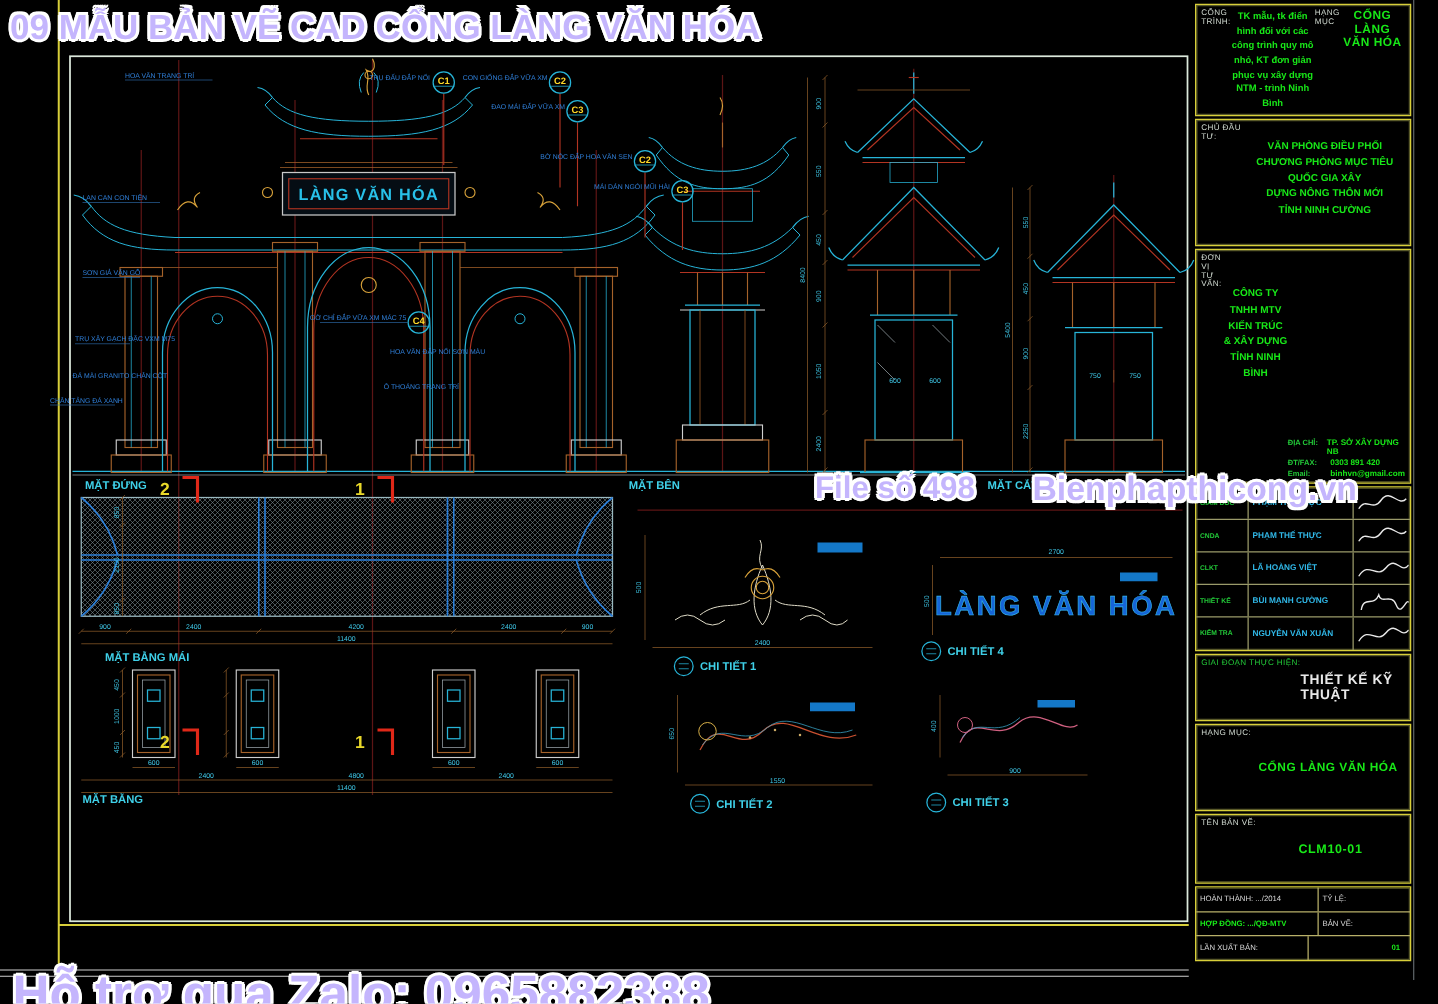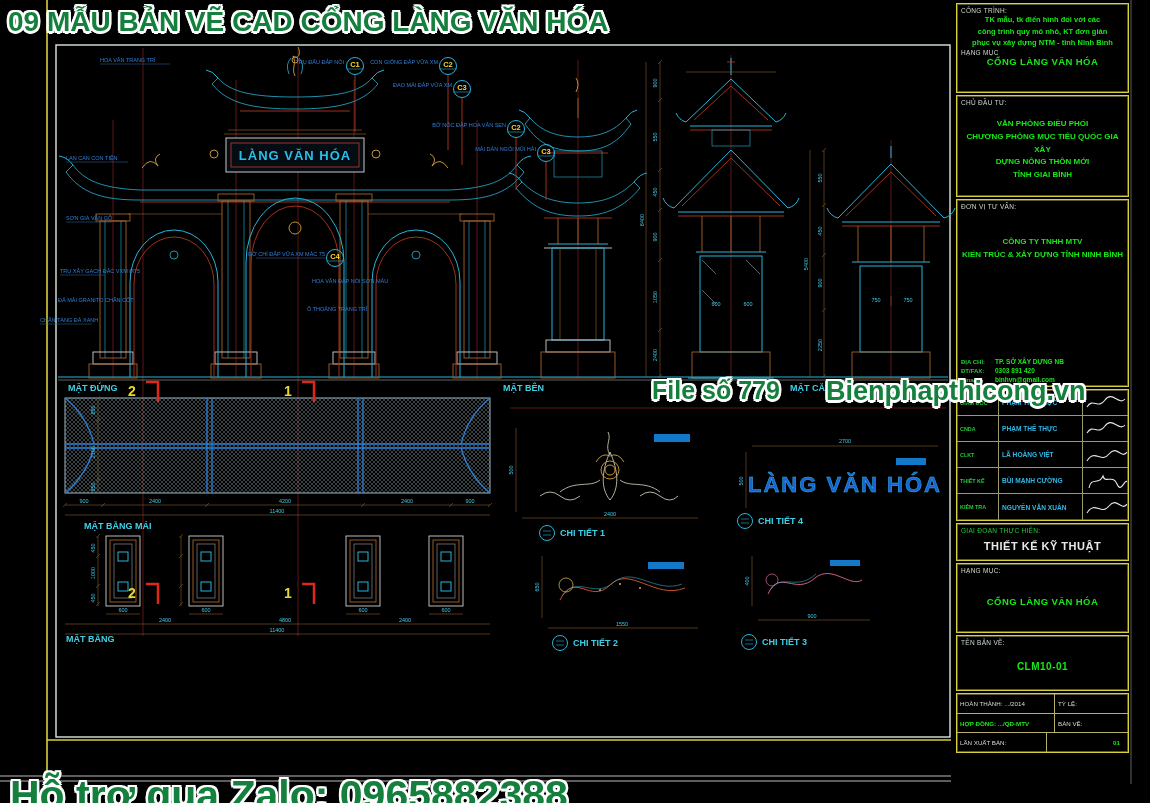--- a/index.html
+++ b/index.html
@@ -31,21 +31,21 @@
   .cal{fill:#ffd829;font-size:7.5px;font-weight:bold;text-anchor:middle;}
   .sec{fill:#e8d82a;font-size:14px;font-weight:bold;}
   .sign{fill:#28c0e8;font-size:13px;font-weight:bold;text-anchor:middle;letter-spacing:1px;}
   .bigsign{fill:#1565d8;stroke:#35b5e8;stroke-width:.5;font-size:22px;font-weight:bold;
            text-anchor:middle;letter-spacing:2px;}
 
   
   .tb{position:absolute;left:956px;top:3px;width:173px;height:777px;
       display:flex;flex-direction:column;gap:2px;}
   .tbox{border:1.5px solid #d8cf3a;box-shadow:inset 0 0 0 1px #5a5a2a;
-        padding:3px 4px;display:flex;flex-direction:column;box-sizing:border-box;}
+        padding:3px 4px;display:flex;flex-direction:row;box-sizing:border-box;}
   .tlabel{color:#cfd8cf;font-size:6.5px;letter-spacing:.3px;}
   .tgreen{color:#18e818;font-weight:bold;text-align:center;}
   .gsm{font-size:7.5px;line-height:1.55;}
   .gbig{font-size:9.5px;letter-spacing:.4px;}
   .gmid{font-size:8px;line-height:1.6;}
   .contact{margin-top:auto;}
   .crow{display:flex;gap:4px;align-items:baseline;margin-top:2px;}
   .clab{color:#22c838;font-size:6px;font-weight:bold;width:30px;}
   .cval{color:#18e818;font-size:6.5px;font-weight:bold;}
   .sigtable{border:1.5px solid #d8cf3a;box-shadow:inset 0 0 0 1px #5a5a2a;
@@ -62,21 +62,21 @@
          display:flex;flex-direction:column;box-sizing:border-box;}
   .frow{display:flex;flex:1;border-bottom:1px solid #b8b069;align-items:center;}
   .frow:last-child{border-bottom:none;}
   .fl{flex:1;padding-left:3px;font-size:6.2px;color:#d8d8d8;}
   .fr{width:70px;border-left:1px solid #b8b069;padding-left:3px;font-size:6.2px;color:#d8d8d8;
       height:100%;display:flex;align-items:center;}
   .green{color:#18e818;font-weight:bold;}
   .vright{justify-content:flex-end;padding-right:8px;}
 
   
-  .wm{position:absolute;color:#15803d;font-weight:800;white-space:nowrap;
+  .wm{position:absolute;color:#c4b5fd;font-weight:800;white-space:nowrap;
       text-shadow:-2px -2px 0 #fff,2px -2px 0 #fff,-2px 2px 0 #fff,2px 2px 0 #fff,
                   0 -2.5px 0 #fff,0 2.5px 0 #fff,-2.5px 0 0 #fff,2.5px 0 0 #fff;}
   .wm-top{left:8px;top:6px;font-size:28px;}
   .wm-file{left:652px;top:376px;font-size:25px;}
   .wm-site{left:826px;top:376px;font-size:27px;}
   .wm-zalo{left:10px;top:772px;font-size:41px;}
 </style>
 </head>
 <body>
 
@@ -523,33 +523,33 @@
   </g>
 </svg>
 
 <div class="tb">
 
   <div class="tbox" style="height:90px">
     <div class="tlabel">CÔNG TRÌNH:</div>
     <div class="tgreen gsm">
       <div>TK mẫu, tk điển hình đối với các</div>
       <div>công trình quy mô nhỏ, KT đơn giản</div>
-      <div>phục vụ xây dựng NTM - tỉnh Ninh Bình</div>
+      <div>phục vụ xây dựng NTM - trình Ninh Bình</div>
     </div>
     <div class="tlabel">HẠNG MỤC</div>
     <div class="tgreen gbig">CỔNG LÀNG VĂN HÓA</div>
   </div>
 
   <div class="tbox" style="height:102px">
     <div class="tlabel">CHỦ ĐẦU TƯ:</div>
     <div class="tgreen gmid" style="margin-top:12px">
       <div>VĂN PHÒNG ĐIỀU PHỐI</div>
       <div>CHƯƠNG PHÒNG MỤC TIÊU QUỐC GIA XÂY</div>
       <div>DỰNG NÔNG THÔN MỚI</div>
-      <div>TỈNH GIAI BÌNH</div>
+      <div>TỈNH NINH CƯỜNG</div>
     </div>
   </div>
 
   <div class="tbox" style="height:188px">
     <div class="tlabel">ĐƠN VỊ TƯ VẤN:</div>
     <div class="tgreen gmid" style="margin-top:26px">
       <div>CÔNG TY TNHH MTV</div>
       <div>KIẾN TRÚC &amp; XÂY DỰNG TỈNH NINH BÌNH</div>
     </div>
     <div class="contact">
@@ -609,21 +609,21 @@
       <span class="srole">KIỂM TRA</span>
       <span class="sname">NGUYỄN VĂN XUÂN</span>
       <span class="ssig">
             <svg width="42" height="18">
               <path d="M2,15 C10,2 16,18 24,8 S36,14 42,6" stroke="#e8e8e8" stroke-width="1.1" fill="none"></path>
             </svg>
           </span>
     </div>
   </div>
 
-  <div class="tbox" style="height:38px">
+  <div class="tbox" style="height:54px">
     <div class="tlabel" style="color:#22c838">GIAI ĐOẠN THỰC HIỆN:</div>
     <div class="centerfill" style="color:#e8e8e8;font-weight:bold;font-size:11px;letter-spacing:.5px">THIẾT KẾ KỸ THUẬT</div>
   </div>
 
   <div class="tbox" style="height:70px">
     <div class="tlabel">HẠNG MỤC:</div>
     <div class="centerfill tgreen gbig">CỔNG LÀNG VĂN HÓA</div>
   </div>
 
   <div class="tbox" style="height:56px">
@@ -641,17 +641,17 @@
       <span class="fr">BẢN VẼ:</span>
     </div>
     <div class="frow">
       <span class="fl">LẦN XUẤT BẢN:</span>
       <span class="fr green vright">01</span>
     </div>
   </div>
 </div>
 
 <div class="wm wm-top">09 MẪU BẢN VẼ CAD CỔNG LÀNG VĂN HÓA</div>
-<div class="wm wm-file">File số 779</div>
+<div class="wm wm-file">File số 498</div>
 <div class="wm wm-site">Bienphapthicong.vn</div>
 <div class="wm wm-zalo">Hỗ trợ qua Zalo: 0965882388</div>
 
 </div>
 
 </body></html>

